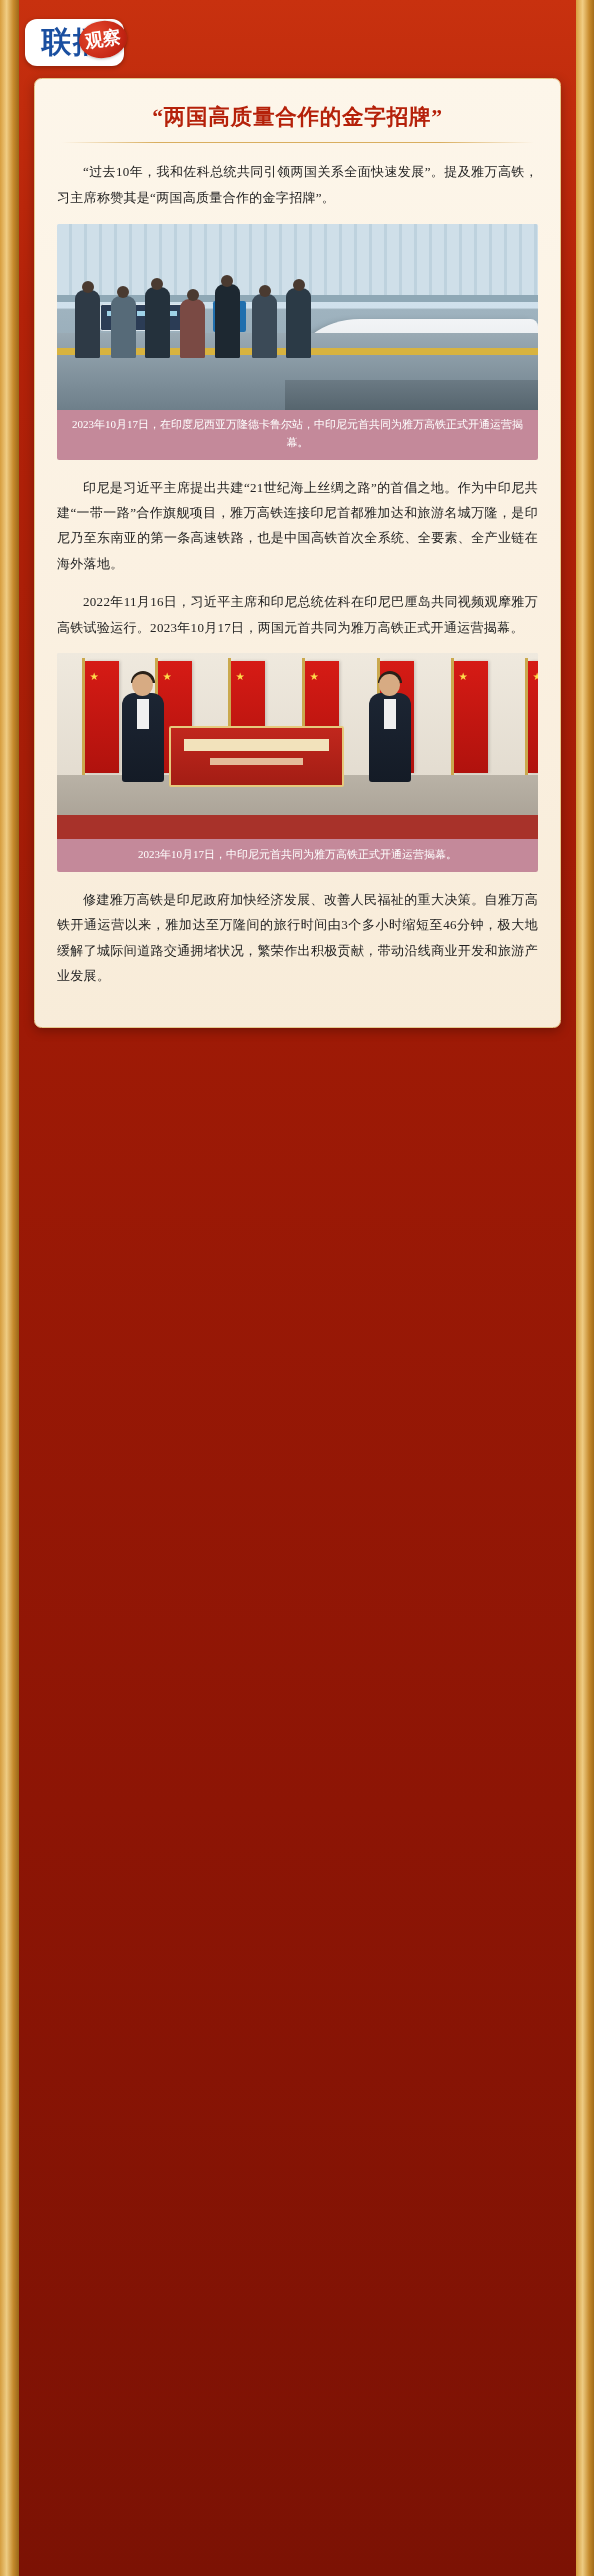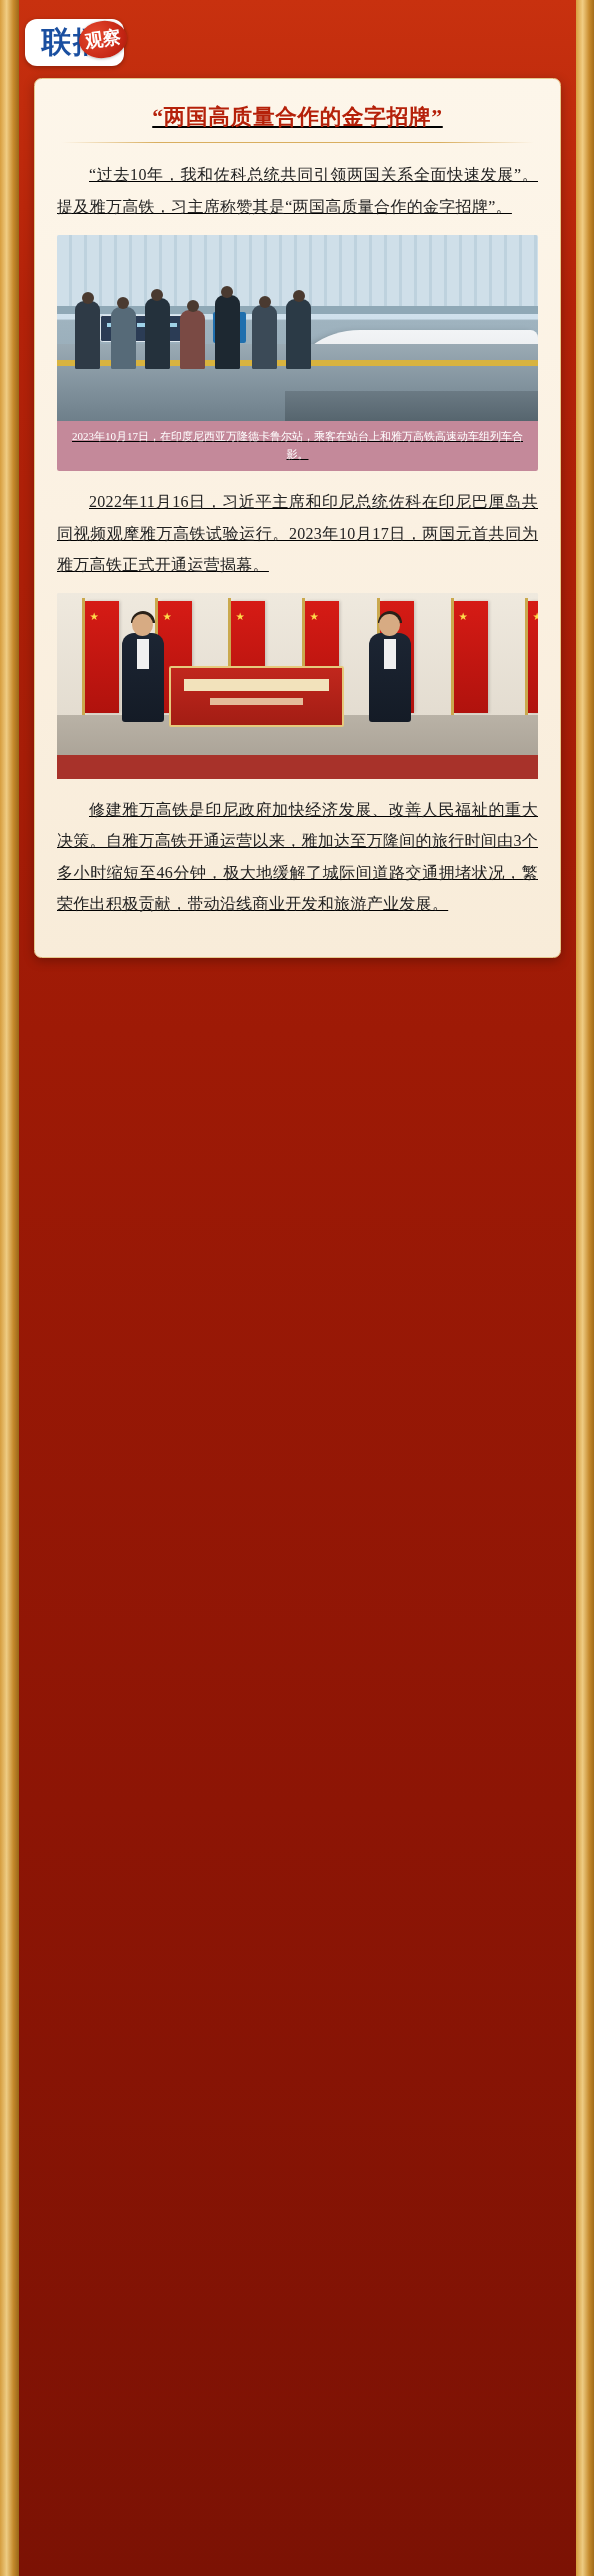--- a/index.html
+++ b/index.html
@@ -72,41 +72,40 @@
 
   
   .card {
     margin: 4.5px 34px 0 34px;
     background: linear-gradient(180deg, #fdf6ea 0%, #fbf1e2 50%, #f8ecd9 100%);
     border-radius: 7.4px;
     border: 1.5px solid #e4c98e;
     box-shadow: 0 3px 10.4px rgba(0,0,0,0.28);
     padding: 19.3px 22px 25px 22px;
     box-sizing: border-box;
-    text-decoration: underline;
   }
 
   .title {
     text-align: center;
     color: #b5210a;
     font-size: 21.6px;
     font-weight: bold;
     font-family: "Liberation Serif", serif;
     letter-spacing: 0.7px;
     line-height: 1.4;
     margin: 4.5px 0 7.4px 0;
   }
   .title-rule {
     height: 1.5px;
     background: linear-gradient(90deg, rgba(212,164,86,0) 0%, #d9ae5f 20%, #d9ae5f 80%, rgba(212,164,86,0) 100%);
     margin: 9px 4.5px 16.4px 4.5px;
   }
 
   p.body {
-    font-size: 16px;
+    font-size: 13px;
     line-height: 1.95;
     color: #232323;
     text-align: justify;
     text-indent: 2em;
     margin: 0 0 13.4px 0;
     font-family: "Liberation Serif", serif;
     letter-spacing: 0.3px;
   }
 
   
@@ -350,23 +349,24 @@
           <div class="head" style="left:94px;bottom:120px;"></div>
         <div class="ppl p4"></div>
           <div class="head" style="left:130px;bottom:109px;"></div>
         <div class="ppl p5"></div>
           <div class="head" style="left:164px;bottom:123px;"></div>
         <div class="ppl p6"></div>
           <div class="head" style="left:202px;bottom:113px;"></div>
         <div class="ppl p7"></div>
           <div class="head" style="left:236px;bottom:119px;"></div>
       </div>
-      <figcaption>2023年10月17日，在印度尼西亚万隆德卡鲁尔站，乘客在站台上和雅万高铁高速动车组列车合影。</figcaption>
+      <figcaption>2023年10月17日，在印度尼西亚万隆德卡鲁尔站，中印尼元首共同为雅万高铁正式开通运营揭幕。</figcaption>
     </figure>
 
+    <p class="body">印尼是习近平主席提出共建“21世纪海上丝绸之路”的首倡之地。作为中印尼共建“一带一路”合作旗舰项目，雅万高铁连接印尼首都雅加达和旅游名城万隆，是印尼乃至东南亚的第一条高速铁路，也是中国高铁首次全系统、全要素、全产业链在海外落地。</p>
     <p class="body">2022年11月16日，习近平主席和印尼总统佐科在印尼巴厘岛共同视频观摩雅万高铁试验运行。2023年10月17日，两国元首共同为雅万高铁正式开通运营揭幕。</p>
 
     <figure>
       <div class="photo ph2">
         <div class="backdrop"></div>
         <div class="pole" style="left:25px;"></div>
           <div class="flag" style="left:28px;"></div>
         <div class="pole" style="left:98px;"></div>
           <div class="flag" style="left:101px;"></div>
         <div class="pole" style="left:171px;"></div>
@@ -389,20 +389,21 @@
           <div class="hair"></div>
             <div class="face"></div>
             <div class="shirt"></div>
         </div>
         <div class="person pB">
           <div class="hair"></div>
             <div class="face"></div>
             <div class="shirt"></div>
         </div>
       </div>
+      <figcaption>2023年10月17日，中印尼元首共同为雅万高铁正式开通运营揭幕。</figcaption>
     </figure>
 
     <p class="body">修建雅万高铁是印尼政府加快经济发展、改善人民福祉的重大决策。自雅万高铁开通运营以来，雅加达至万隆间的旅行时间由3个多小时缩短至46分钟，极大地缓解了城际间道路交通拥堵状况，繁荣作出积极贡献，带动沿线商业开发和旅游产业发展。</p>
 
 
 
   </div>
 
 
 </div>

